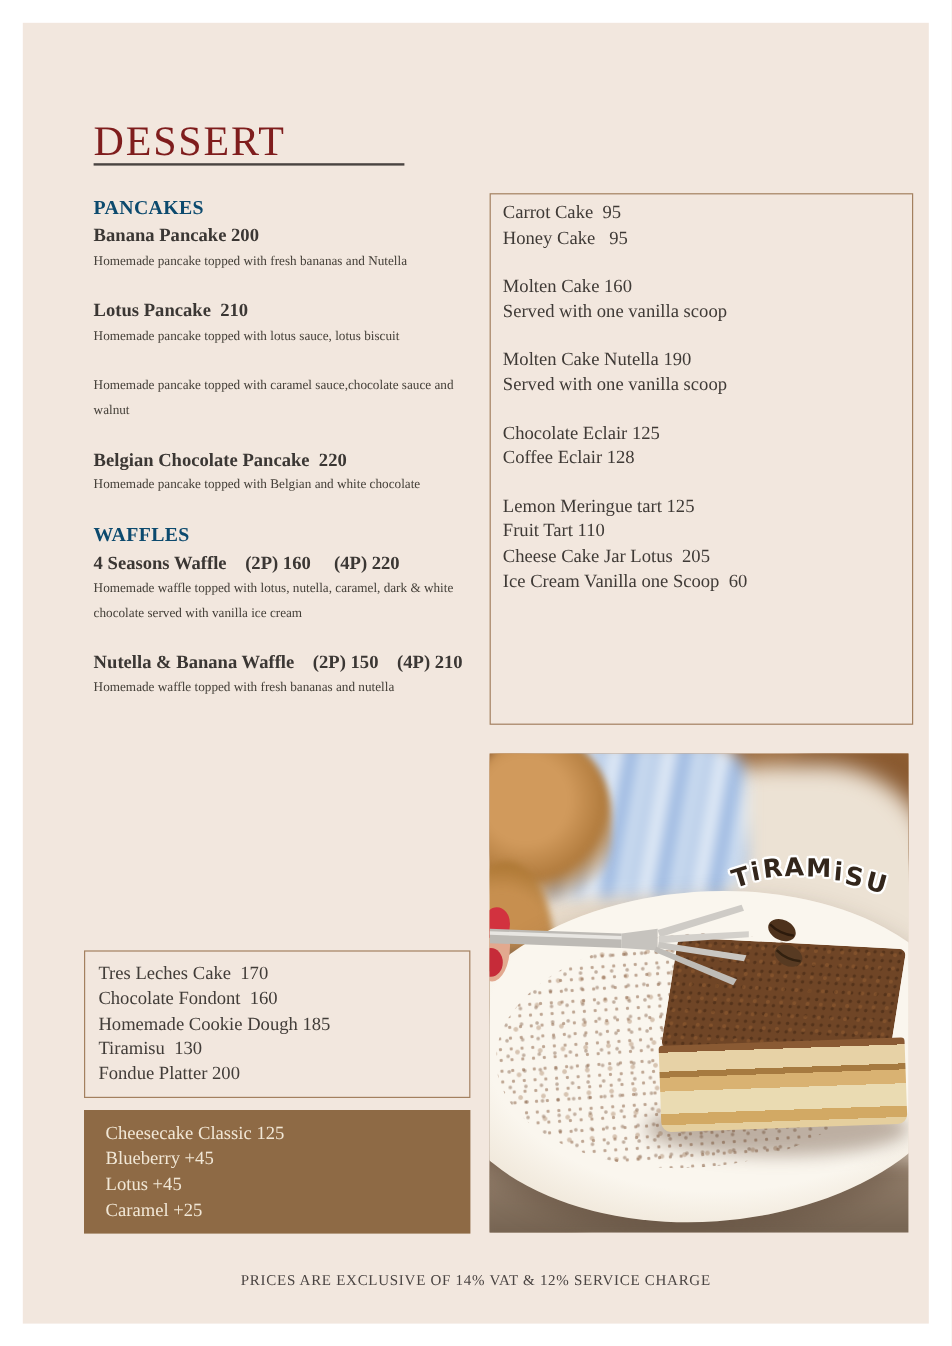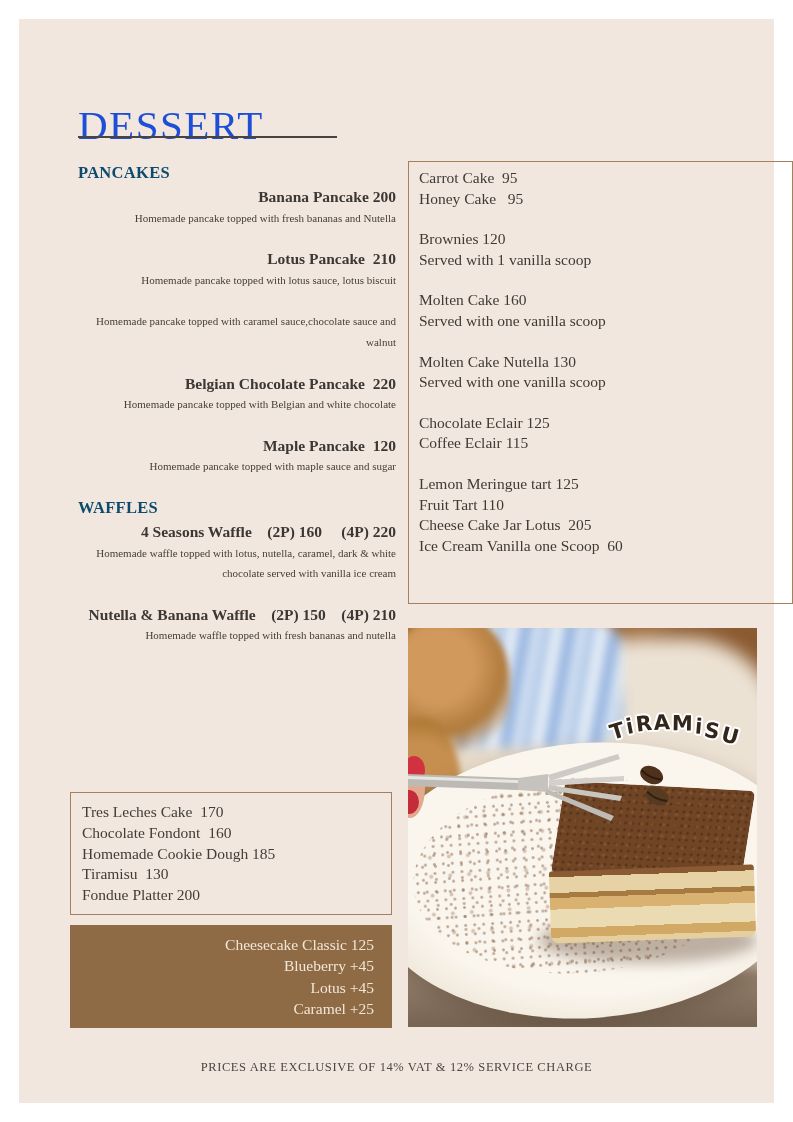--- a/index.html
+++ b/index.html
@@ -4,46 +4,46 @@
 <style>
   html,body{margin:0;padding:0;}
   body{
     width:793px;height:1122px;position:relative;background:#ffffff;overflow:hidden;
     font-family:"Liberation Serif","DejaVu Serif",serif;color:#3e3a37;
   }
   .panel{position:absolute;left:19px;top:19px;width:755px;height:1084px;background:#f2e7de;}
   [data-bind]{white-space:pre-wrap;}
 
   
-  .title{position:absolute;left:59px;top:57px;font-size:41px;line-height:1.1;letter-spacing:1.5px;color:#1d4ed8;font-weight:500;}
+  .title{position:absolute;left:59px;top:57px;font-size:35px;line-height:1.1;letter-spacing:1.5px;color:#7f1d1d;font-weight:500;}
   .title-rule{position:absolute;left:59px;top:117px;width:259px;height:2px;background:#4a4441;}
 
   
   .left-col{position:absolute;left:59px;top:144px;width:318px;}
   .section-heading{font-size:16.5px;font-weight:700;letter-spacing:.3px;margin:0 0 4px 0;color:#0c4a6e;}
-  .menu-item{margin-bottom:21px;text-align:right;}
+  .menu-item{margin-bottom:21px;}
   .menu-item.tight{margin-bottom:19px;}
   .item-name{font-size:15.5px;line-height:20.6px;font-weight:600;color:#3b3734;}
   .item-desc{font-size:11px;line-height:20.6px;color:#454039;}
 
   
   .specials-box{
     position:absolute;left:51px;top:773px;width:322px;height:123px;box-sizing:border-box;
     border:1px solid #a3805f;padding:9px 11px;
   }
   .specials-box .box-line{font-size:15.5px;line-height:20.8px;color:#413c38;}
   .cheesecake-box{
     position:absolute;left:51px;top:906px;width:322px;height:103px;box-sizing:border-box;
-    background:#8e6a45;padding:9px 18px;text-align:right;
+    background:#8e6a45;padding:9px 18px;
   }
   .cheesecake-box .box-line{font-size:15.5px;line-height:21.4px;color:#f1e7d6;}
 
   
   .cakes-box{
-    position:absolute;left:389px;top:142px;width:385px;height:443px;box-sizing:border-box;
+    position:absolute;left:389px;top:142px;width:353px;height:443px;box-sizing:border-box;
     border:1.2px solid #a3805f;padding:6px 10px;
   }
   .cakes-box .group{margin-bottom:20px;}
   .cakes-box .group:last-child{margin-bottom:12px;}
   .cakes-box .box-line{font-size:15.5px;line-height:20.6px;color:#3f3a36;}
 
   
   .footer{position:absolute;left:0;top:1041px;width:100%;text-align:center;
     font-size:12.5px;letter-spacing:.6px;color:#4b4543;}
 
@@ -129,24 +129,20 @@
       <div class="item-name" data-bind="sections.pancakes.items.1.name">Lotus Pancake  210</div>
       <div class="item-desc" data-bind="sections.pancakes.items.1.desc">Homemade pancake topped with lotus sauce, lotus biscuit</div>
     </div>
     <div class="menu-item">
       <div class="item-desc" data-bind="sections.pancakes.items.2.desc">Homemade pancake topped with caramel sauce,chocolate sauce and walnut</div>
     </div>
     <div class="menu-item">
       <div class="item-name" data-bind="sections.pancakes.items.3.name">Belgian Chocolate Pancake  220</div>
       <div class="item-desc" data-bind="sections.pancakes.items.3.desc">Homemade pancake topped with Belgian and white chocolate</div>
     </div>
-    <div class="menu-item">
-      <div class="item-name" data-bind="sections.pancakes.items.4.name">Maple Pancake  120</div>
-      <div class="item-desc" data-bind="sections.pancakes.items.4.desc">Homemade pancake topped with maple sauce and sugar</div>
-    </div>
 
     <h2 class="section-heading" data-bind="sections.waffles.heading">WAFFLES</h2>
 
     <div class="menu-item">
       <div class="item-name" data-bind="sections.waffles.items.0.name">4 Seasons Waffle    (2P) 160     (4P) 220</div>
       <div class="item-desc" data-bind="sections.waffles.items.0.desc">Homemade waffle topped with lotus, nutella, caramel, dark &amp; white chocolate served with vanilla ice cream</div>
     </div>
     <div class="menu-item tight">
       <div class="item-name" data-bind="sections.waffles.items.1.name">Nutella &amp; Banana Waffle    (2P) 150    (4P) 210</div>
       <div class="item-desc" data-bind="sections.waffles.items.1.desc">Homemade waffle topped with fresh bananas and nutella</div>
@@ -167,34 +163,30 @@
     <div class="box-line" data-bind="sections.cheesecake_box.items.2">Lotus +45</div>
     <div class="box-line" data-bind="sections.cheesecake_box.items.3">Caramel +25</div>
   </div>
 
   <div class="cakes-box">
     <div class="group">
       <div class="box-line" data-bind="sections.cakes_box.groups.0.0">Carrot Cake  95</div>
       <div class="box-line" data-bind="sections.cakes_box.groups.0.1">Honey Cake   95</div>
     </div>
     <div class="group">
-      <div class="box-line" data-bind="sections.cakes_box.groups.1.0">Brownies 120</div>
-      <div class="box-line" data-bind="sections.cakes_box.groups.1.1">Served with 1 vanilla scoop</div>
-    </div>
-    <div class="group">
       <div class="box-line" data-bind="sections.cakes_box.groups.2.0">Molten Cake 160</div>
       <div class="box-line" data-bind="sections.cakes_box.groups.2.1">Served with one vanilla scoop</div>
     </div>
     <div class="group">
-      <div class="box-line" data-bind="sections.cakes_box.groups.3.0">Molten Cake Nutella 130</div>
+      <div class="box-line" data-bind="sections.cakes_box.groups.3.0">Molten Cake Nutella 190</div>
       <div class="box-line" data-bind="sections.cakes_box.groups.3.1">Served with one vanilla scoop</div>
     </div>
     <div class="group">
       <div class="box-line" data-bind="sections.cakes_box.groups.4.0">Chocolate Eclair 125</div>
-      <div class="box-line" data-bind="sections.cakes_box.groups.4.1">Coffee Eclair 115</div>
+      <div class="box-line" data-bind="sections.cakes_box.groups.4.1">Coffee Eclair 128</div>
     </div>
     <div class="group">
       <div class="box-line" data-bind="sections.cakes_box.groups.5.0">Lemon Meringue tart 125</div>
       <div class="box-line" data-bind="sections.cakes_box.groups.5.1">Fruit Tart 110</div>
       <div class="box-line" data-bind="sections.cakes_box.groups.5.3">Cheese Cake Jar Lotus  205</div>
       <div class="box-line" data-bind="sections.cakes_box.groups.5.4">Ice Cream Vanilla one Scoop  60</div>
     </div>
   </div>
 
   <div class="photo">

